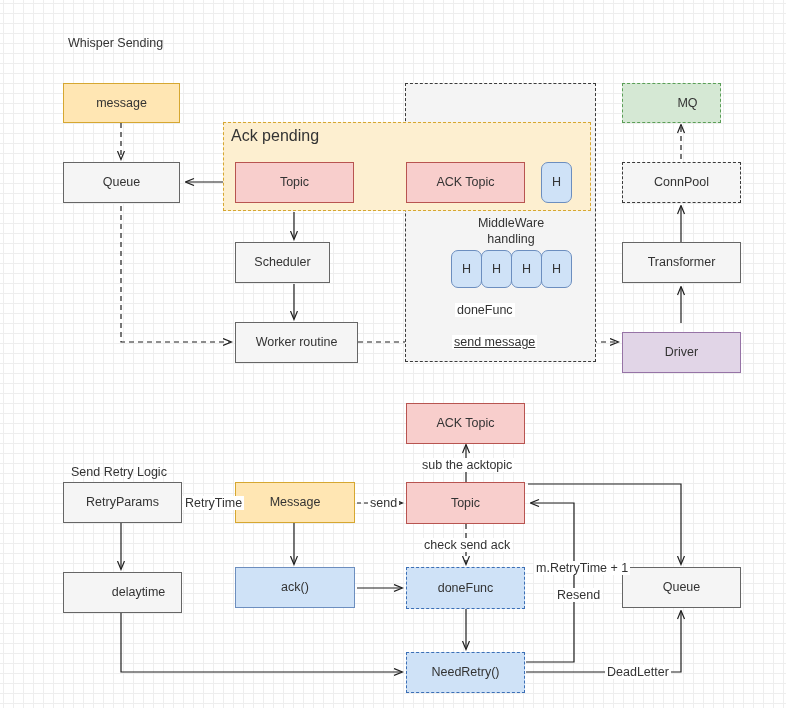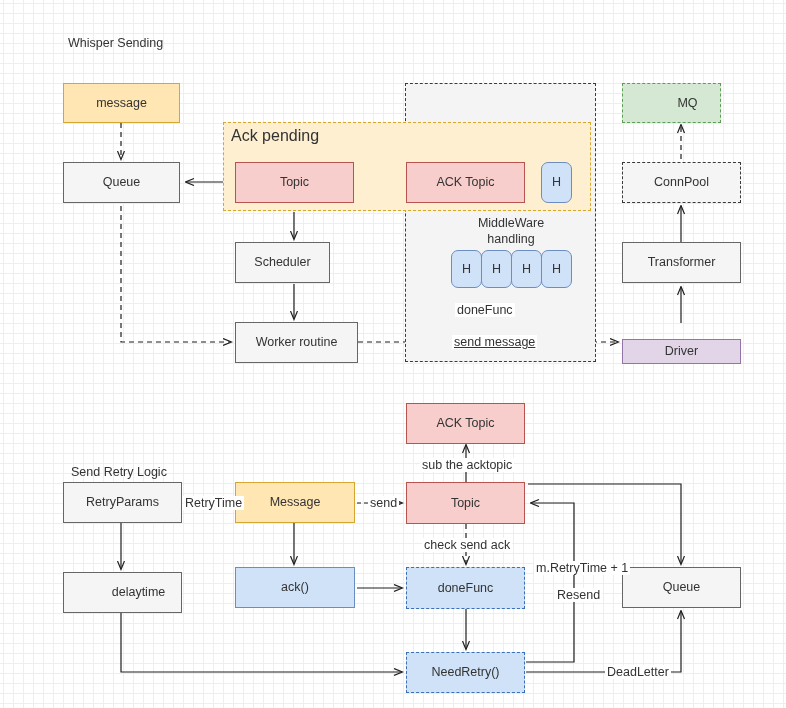--- a/index.html
+++ b/index.html
@@ -206,21 +206,21 @@
   <div class="node n-gray" style="left:235px; top:242px; width:95px; height:41px;">Scheduler</div>
 
   <div class="node n-gray" style="left:235px; top:322px; width:123px; height:41px;text-align:right;">Worker routine</div>
 
   <div class="node n-green" style="left:622px; top:83px; width:99px; height:40px;padding-left:32px;">MQ</div>
 
   <div class="node n-gray-d" style="left:622px; top:162px; width:119px; height:41px;">ConnPool</div>
 
   <div class="node n-gray" style="left:622px; top:242px; width:119px; height:41px;">Transformer</div>
 
-  <div class="node n-purple" style="left:622px; top:339px; width:119px; height:25px;">Driver</div>
+  <div class="node n-purple" style="left:622px; top:332px; width:119px; height:41px;">Driver</div>
 
   <div class="mw-title" style="left:456px; top:216px; width:110px;">MiddleWare
 handling</div>
 
   <div class="hrow" style="left:451px; top:250px;">
     <div class="hcell">H</div>
     <div class="hcell">H</div>
     <div class="hcell">H</div>
     <div class="hcell">H</div>
   </div>

